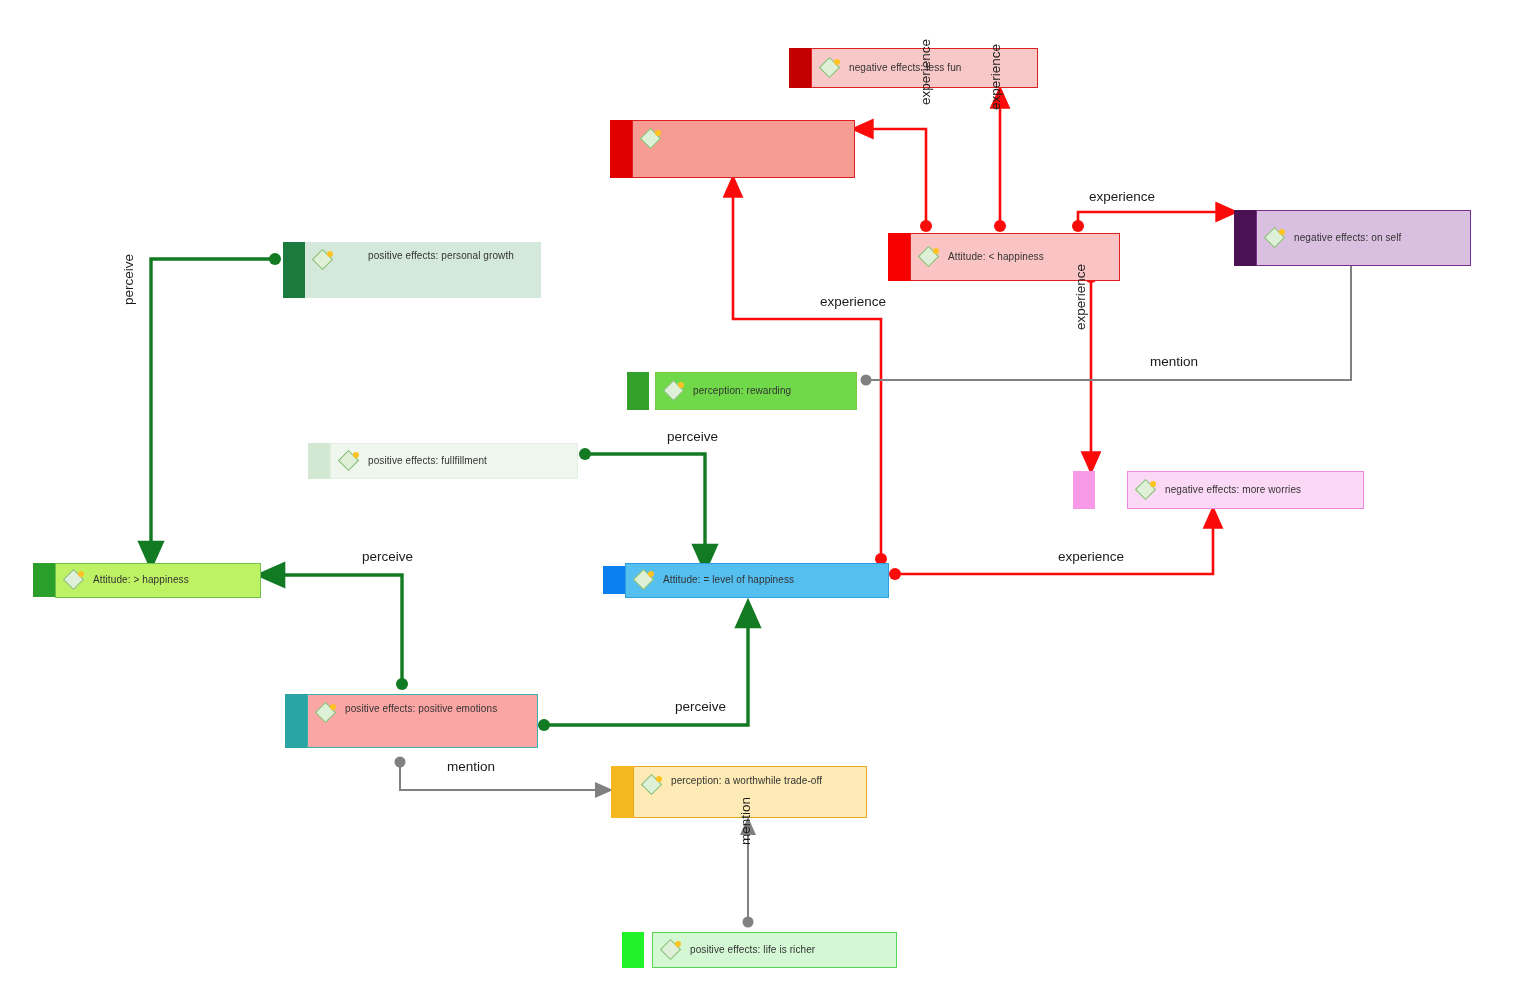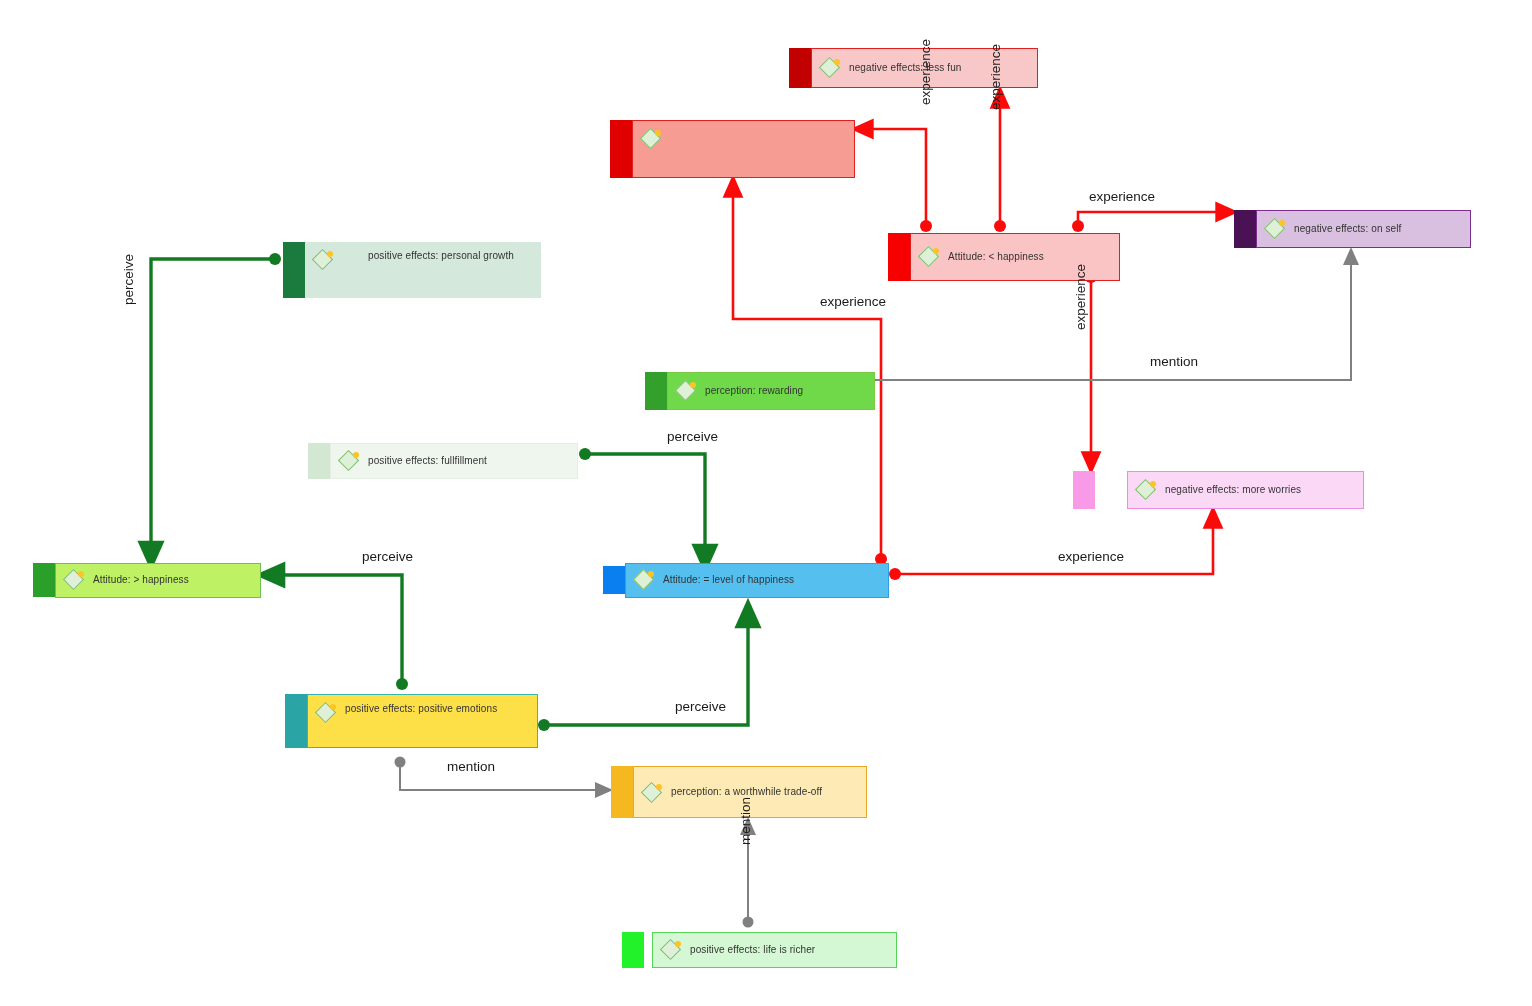--- a/index.html
+++ b/index.html
@@ -117,21 +117,21 @@
   <div class="node" style="left: 610px; top: 120px; width: 245px; height: 58px;">
     <span class="bar" style="background: rgb(224, 0, 0);"></span>
     <span class="body" style="background: rgb(247, 156, 146); border: 1.5px solid rgb(224, 32, 32); align-items: flex-start;">
         <span class="dia" style="margin-top: 2px;">
           <i></i>
           <b></b>
         </span>
       </span>
   </div>
 
-  <div class="node" style="left: 1234px; top: 210px; width: 237px; height: 38px;">
+  <div class="node" style="left: 1234px; top: 210px; width: 237px; height: 56px;">
     <span class="bar" style="background: rgb(75, 17, 85);"></span>
     <span class="body" style="background: rgb(217, 191, 224); border: 1.5px solid rgb(123, 45, 142);">
         <span class="dia">
           <i></i>
           <b></b>
         </span>
     <span class="label">negative effects: on self</span>
       </span>
   </div>
 
@@ -150,21 +150,21 @@
     <span class="bar" style="background: rgb(27, 122, 61);"></span>
     <span class="body" style="background: rgb(213, 232, 220); align-items: flex-start; gap: 35px;">
         <span class="dia" style="margin-top: 2px;">
           <i></i>
           <b></b>
         </span>
     <span class="label">positive effects: personal growth</span>
       </span>
   </div>
 
-  <div class="node" style="left: 645px; top: 372px; width: 230px; height: 38px;">
+  <div class="node" style="left: 627px; top: 372px; width: 230px; height: 38px; padding-left: 6px;">
     <span class="bar" style="background: rgb(51, 160, 44);"></span>
     <span class="body" style="background: rgb(111, 217, 74); border: 1.5px solid rgb(122, 201, 67);">
         <span class="dia">
           <i></i>
           <b></b>
         </span>
     <span class="label">perception: rewarding</span>
       </span>
   </div>
 
@@ -207,32 +207,32 @@
         <span class="dia">
           <i></i>
           <b></b>
         </span>
     <span class="label">Attitude: = level of happiness</span>
       </span>
   </div>
 
   <div class="node" style="left: 285px; top: 694px; width: 253px; height: 54px;">
     <span class="bar" style="background: rgb(42, 164, 164);"></span>
-    <span class="body" style="background: #fde047; border: 1.5px solid rgb(58, 179, 179); align-items: flex-start;">
+    <span class="body" style="background: #fca5a5; border: 1.5px solid rgb(58, 179, 179); align-items: flex-start;">
         <span class="dia" style="margin-top: 2px;">
           <i></i>
           <b></b>
         </span>
     <span class="label">positive effects: positive emotions</span>
       </span>
   </div>
 
   <div class="node" style="left: 611px; top: 766px; width: 256px; height: 52px;">
     <span class="bar" style="background: rgb(245, 184, 32);"></span>
-    <span class="body" style="background: rgb(253, 234, 180); border: 1.5px solid rgb(232, 168, 32); align-items: center;">
+    <span class="body" style="background: rgb(253, 234, 180); border: 1.5px solid rgb(232, 168, 32); align-items: flex-start;">
         <span class="dia" style="margin-top: 2px;">
           <i></i>
           <b></b>
         </span>
     <span class="label">perception: a worthwhile trade-off</span>
       </span>
   </div>
 
   <div class="node" style="left: 622px; top: 932px; width: 275px; height: 36px; padding-left: 8px;">
     <span class="bar" style="background: rgb(34, 242, 42);"></span>

